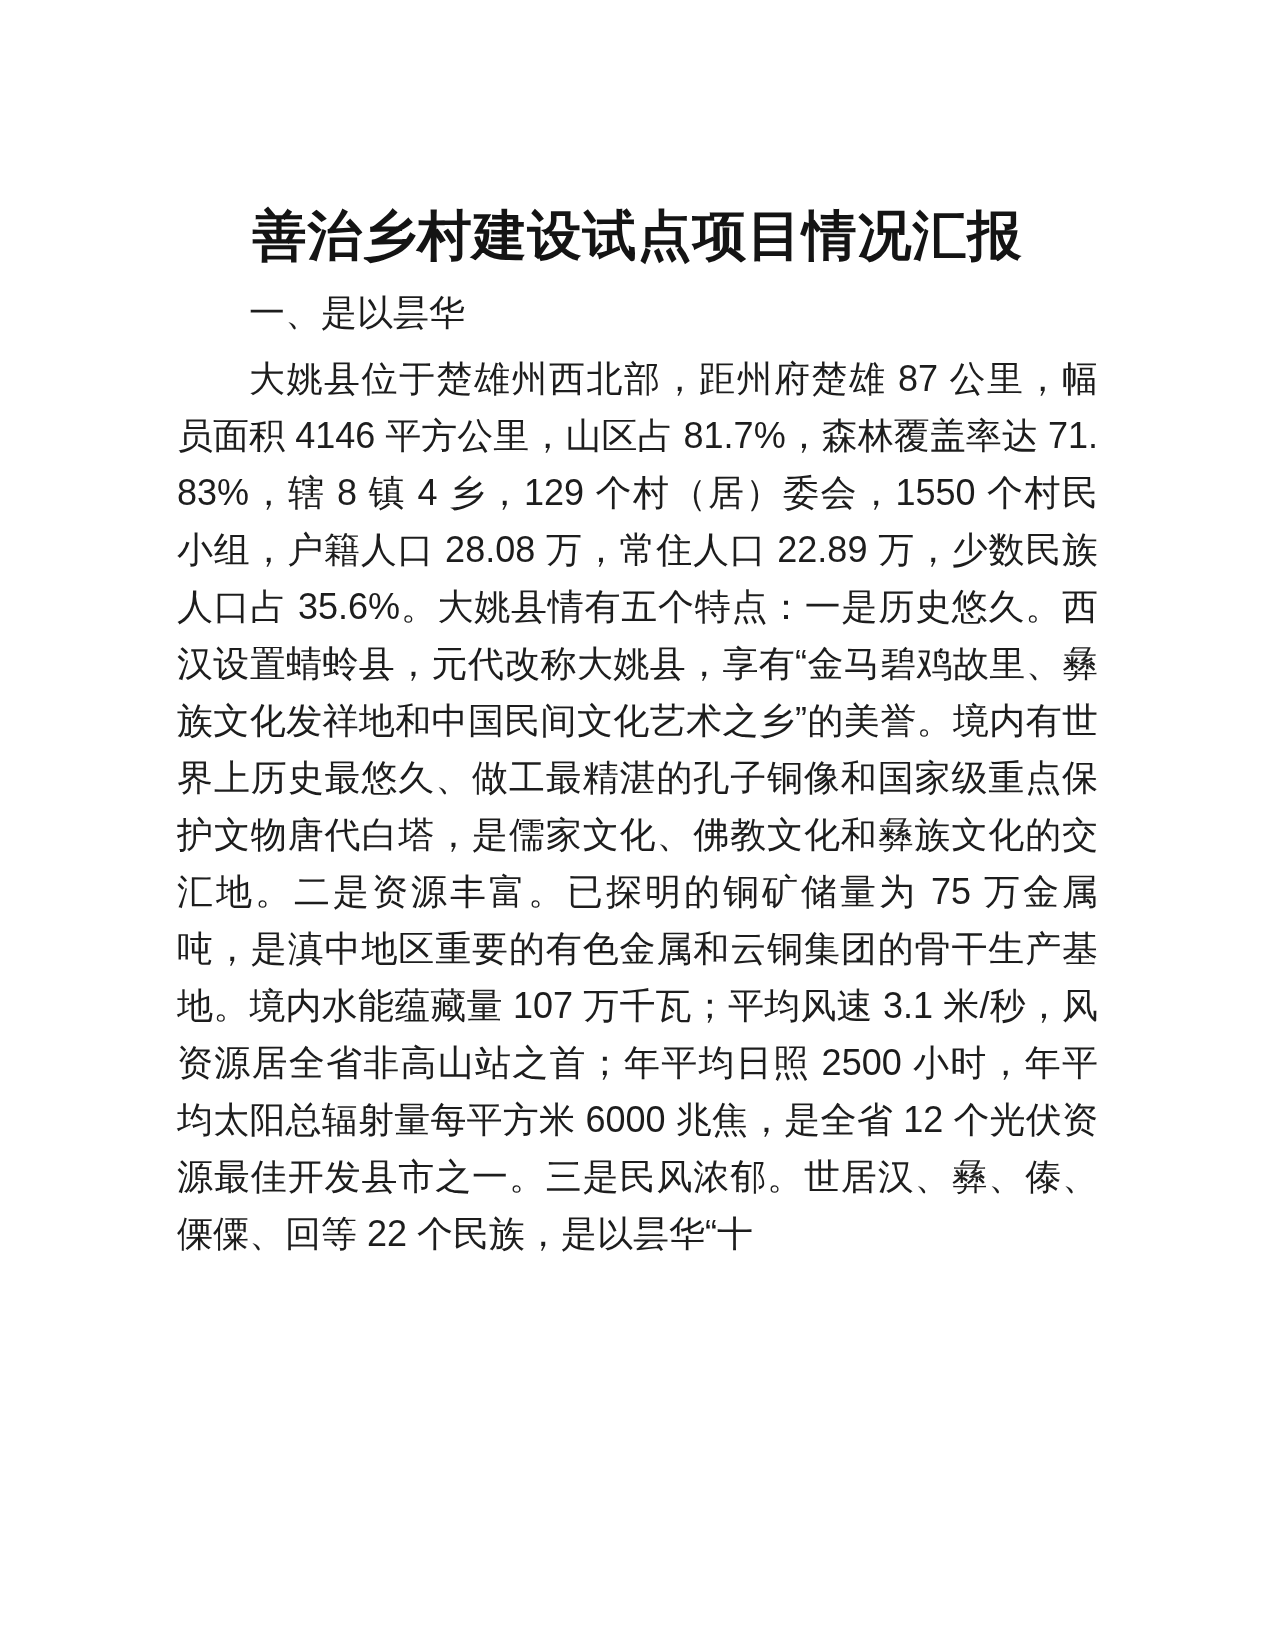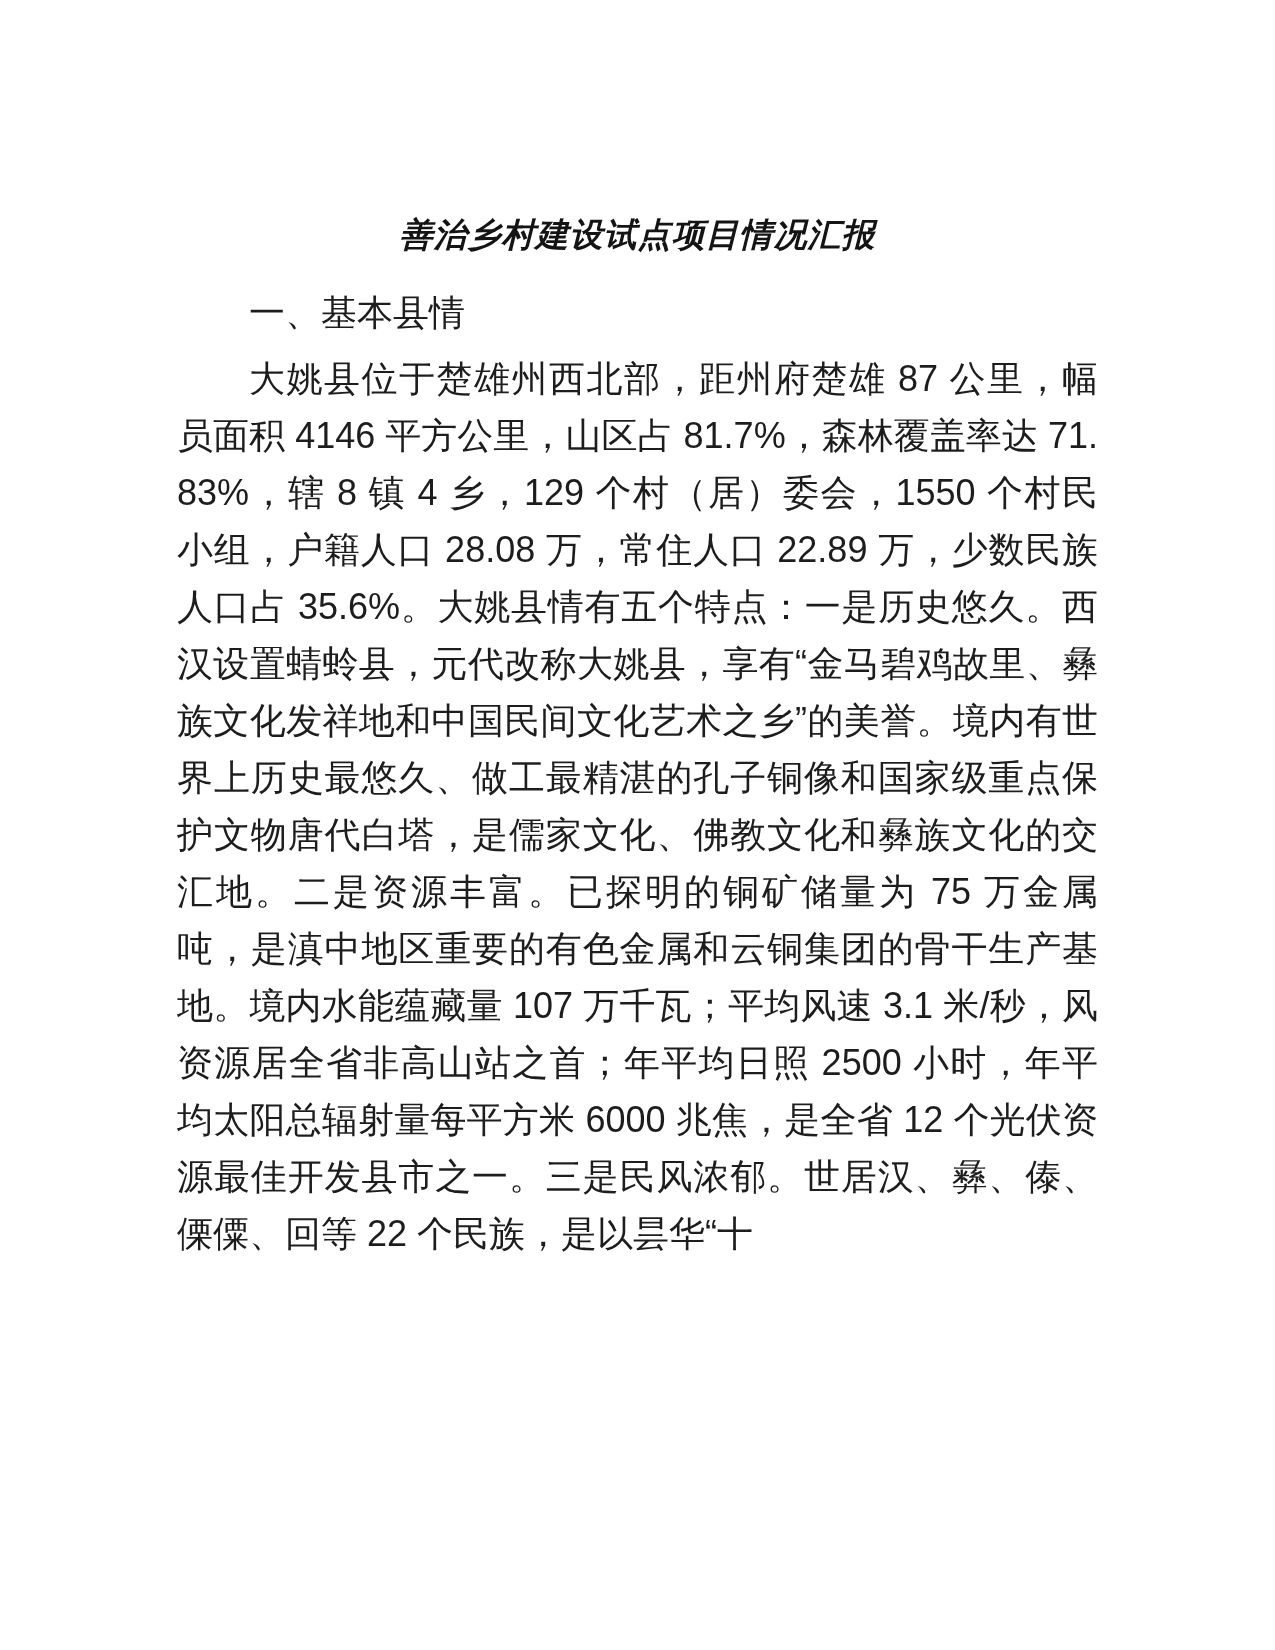--- a/index.html
+++ b/index.html
@@ -13,28 +13,27 @@
     height: 1650px;
     box-sizing: border-box;
     padding: 200px 177px 150px 177px;
     margin: 0 auto;
     background: #ffffff;
     overflow: hidden;
     font-family: "Liberation Sans", "DejaVu Sans", sans-serif;
     color: #1d1d1d;
   }
   .doc-title {
-    font-size: 33px;
+    font-size: 54px;
     font-weight: 700;
     line-height: 70px;
     text-align: center;
     margin: 0 0 14px 0;
     letter-spacing: 1px;
     color: #141414;
-    font-style: italic;
   }
   .para {
     font-size: 36px;
     line-height: 57px;
     font-weight: 500;
     text-align: justify;
     text-indent: 2em;
     margin: 0 0 9px 0;
     word-break: break-all;
   }
@@ -43,16 +42,16 @@
   }
 </style>
 </head>
 <body>
 
 <div class="page">
   <h1 class="doc-title">善治乡村建设试点项目情况汇报</h1>
 
 
 
-  <p class="para heading">一、基本县情</p>
+  <p class="para heading">一、是以昙华</p>
 
   <p class="para">大姚县位于楚雄州西北部，距州府楚雄 87 公里，幅员面积 4146 平方公里，山区占 81.7%，森林覆盖率达 71.83%，辖 8 镇 4 乡，129 个村（居）委会，1550 个村民小组，户籍人口 28.08 万，常住人口 22.89 万，少数民族人口占 35.6%。大姚县情有五个特点：一是历史悠久。西汉设置蜻蛉县，元代改称大姚县，享有“金马碧鸡故里、彝族文化发祥地和中国民间文化艺术之乡”的美誉。境内有世界上历史最悠久、做工最精湛的孔子铜像和国家级重点保护文物唐代白塔，是儒家文化、佛教文化和彝族文化的交汇地。二是资源丰富。已探明的铜矿储量为 75 万金属吨，是滇中地区重要的有色金属和云铜集团的骨干生产基地。境内水能蕴藏量 107 万千瓦；平均风速 3.1 米/秒，风资源居全省非高山站之首；年平均日照 2500 小时，年平均太阳总辐射量每平方米 6000 兆焦，是全省 12 个光伏资源最佳开发县市之一。三是民风浓郁。世居汉、彝、傣、傈僳、回等 22 个民族，是以昙华“十</p>
 </div>
 
 </body></html>

